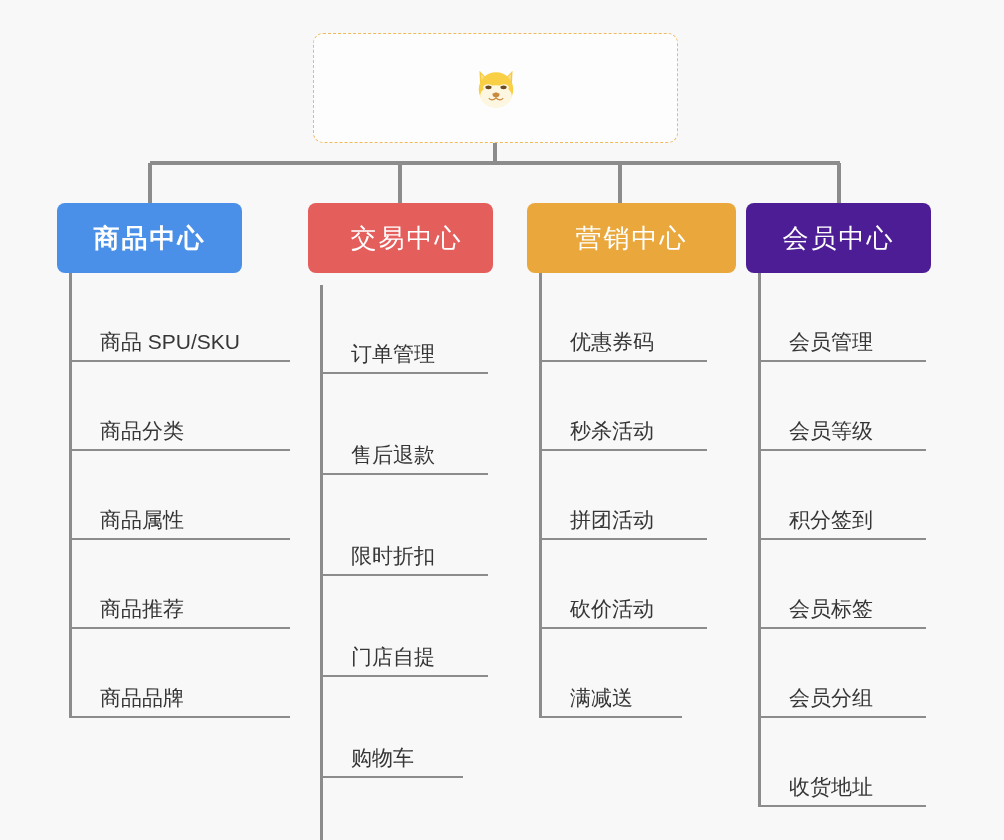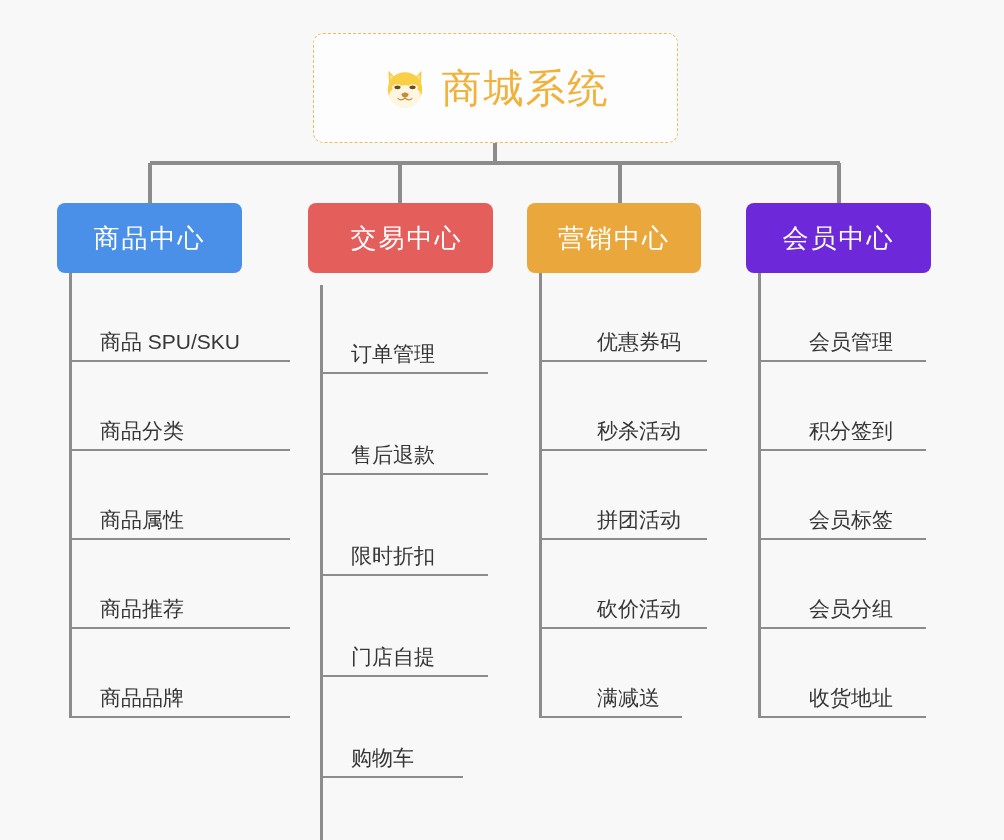--- a/index.html
+++ b/index.html
@@ -91,26 +91,26 @@
   
   #col-0 { left: 57px; }
   #col-0 .col-header { width: 185px; background: #4a90e8; }
   #col-0 .item { width: 218px; }
 
   #col-1 { left: 308px; }
   #col-1 .col-header { width: 185px; background: #e45e5c; }
   #col-1 .item { width: 165px; margin-top: 12px; }
 
   #col-2 { left: 527px; }
-  #col-2 .col-header { width: 174px; background: #eaa83c; }
-  #col-2 .item { width: 165px; padding-left: 27px; }
+  #col-2 .col-header { width: 209px; background: #eaa83c; }
+  #col-2 .item { width: 165px; }
 
   #col-3 { left: 746px; }
   #col-3 .col-header { width: 185px; background: #76c043; }
-  #col-3 .item { width: 165px; padding-left: 20px; }
+  #col-3 .item { width: 165px; }
 
   
   .item.wide { width: 218px !important; }
   .item.narrow { width: 140px !important; }
 </style>
 </head>
 <body>
 
 <div id="canvas">
 
@@ -136,25 +136,24 @@
       <ellipse cx="32" cy="43" rx="22" ry="15" fill="#fdf6e0"></ellipse>
       <ellipse cx="21" cy="31" rx="7" ry="4.2" fill="#fdf6e0"></ellipse>
       <ellipse cx="43" cy="31" rx="7" ry="4.2" fill="#fdf6e0"></ellipse>
       <ellipse cx="21.5" cy="31" rx="4.3" ry="2.6" fill="#6b4a22"></ellipse>
       <ellipse cx="42.5" cy="31" rx="4.3" ry="2.6" fill="#6b4a22"></ellipse>
       <path d="M32 38 l-5 2 a5 5 0 0 0 10 0 Z" fill="#c98a3e"></path>
       <path d="M32 42 v4" stroke="#c98a3e" stroke-width="1.6" fill="none"></path>
       <path d="M32 46 q-6 5 -10 0" stroke="#c98a3e" stroke-width="1.6" fill="none"></path>
       <path d="M32 46 q6 5 10 0" stroke="#c98a3e" stroke-width="1.6" fill="none"></path>
     </svg>
-    <div id="root-title">商城系统</div>
   </div>
 
   <div class="column" id="col-0">
-      <div class="col-header" style="background: rgb(74, 144, 232);">
+      <div class="col-header" style="background: rgb(74, 144, 232); font-weight: bold;">
         <span>商品中心</span>
       </div>
       <div class="items">
         <div class="item wide">
           <span class="item-label">商品 SPU/SKU</span>
         </div>
         <div class="item">
           <span class="item-label">商品分类</span>
         </div>
         <div class="item">
@@ -209,28 +208,31 @@
         </div>
         <div class="item">
           <span class="item-label">砍价活动</span>
         </div>
         <div class="item narrow">
           <span class="item-label">满减送</span>
         </div>
       </div>
     </div>
   <div class="column" id="col-3">
-      <div class="col-header" style="background: #6d28d9;">
+      <div class="col-header" style="background: #4c1d95;">
         <span>会员中心</span>
       </div>
       <div class="items">
         <div class="item">
           <span class="item-label">会员管理</span>
         </div>
         <div class="item">
+          <span class="item-label">会员等级</span>
+        </div>
+        <div class="item">
           <span class="item-label">积分签到</span>
         </div>
         <div class="item">
           <span class="item-label">会员标签</span>
         </div>
         <div class="item">
           <span class="item-label">会员分组</span>
         </div>
         <div class="item">
           <span class="item-label">收货地址</span>

